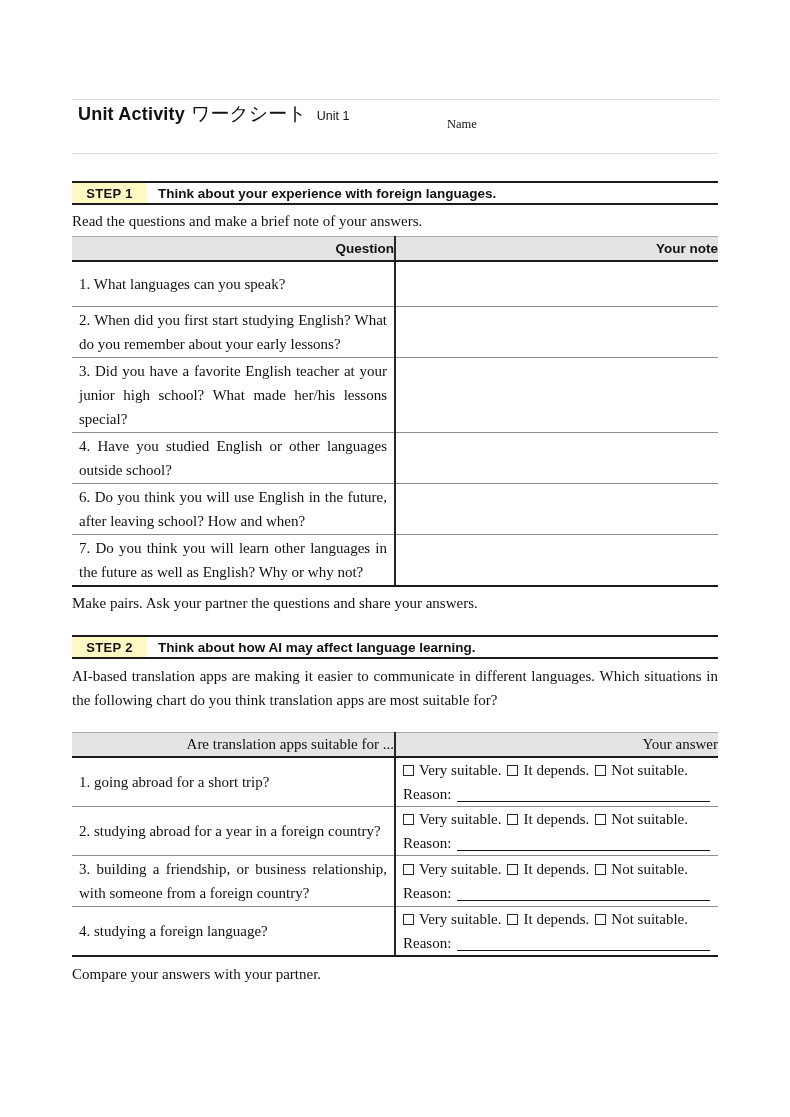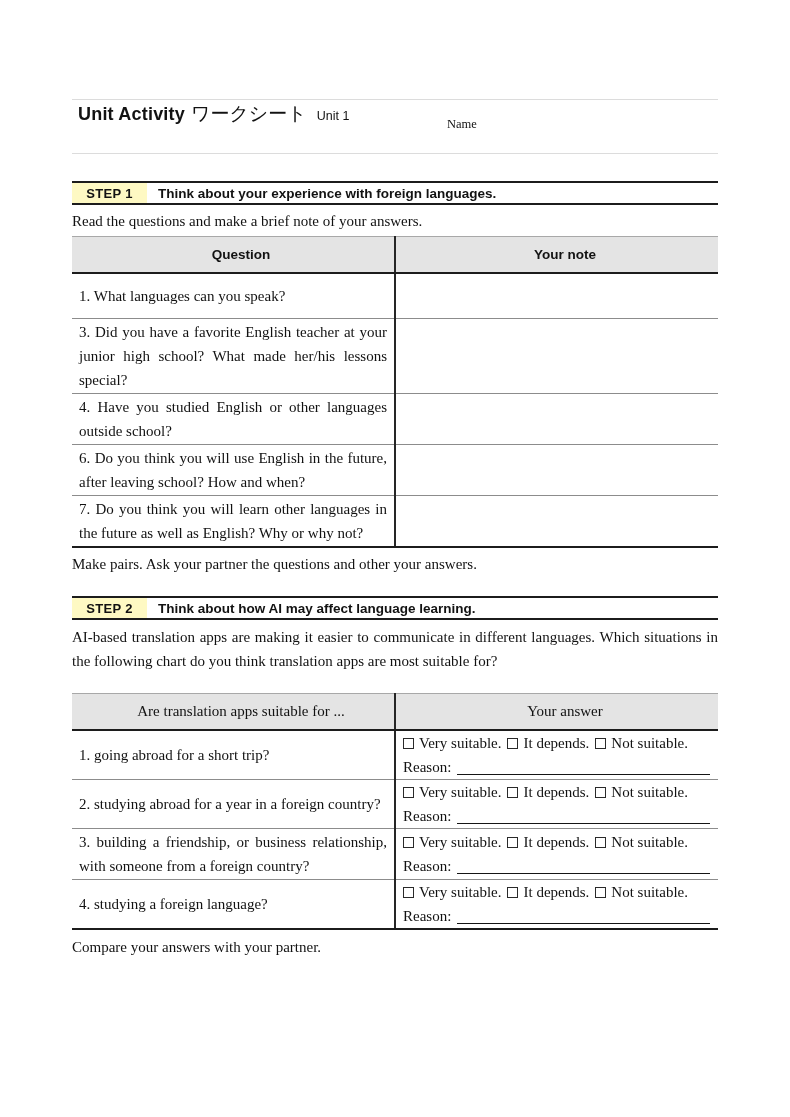--- a/index.html
+++ b/index.html
@@ -60,23 +60,23 @@
   .body-line { font-size: 15px; line-height: 24px; }
   .intro-par { font-size: 15px; line-height: 24px; text-align: justify; }
 
   
   table { border-collapse: collapse; width: 646px; table-layout: fixed; }
   col { width: 323px; }
   th {
     background: #e4e4e4;
     border-top: 1px solid #a8a8a8;
     border-bottom: 2px solid #1c1c1c;
-    height: 36px;
+    height: 24px;
     font-weight: 700;
-    text-align: center;
+    text-align: right;
     vertical-align: middle;
     padding-left: 16px;
   }
   .t1 th { font-family: "Liberation Sans", "DejaVu Sans", sans-serif; font-size: 13.5px; }
   .t2 th { font-family: "Liberation Serif", "DejaVu Serif", serif; font-size: 15px; font-weight: 400; }
   th.q-col, td.q { border-right: 2px solid #262626; }
   tbody td {
     border-top: 1.5px solid #8c8c8c;
     vertical-align: middle;
     font-size: 15px; line-height: 24px;
@@ -146,40 +146,44 @@
         <tr>
           <th class="q-col">Question</th>
           <th>Your note</th>
         </tr>
       </thead>
       <tbody>
         <tr class="r46">
           <td class="q">1. What languages can you speak?</td>
           <td class="note"></td>
         </tr>
+        <tr class="r50">
+          <td class="q">2. When did you first start studying English? What do you remember about your early lessons?</td>
+          <td class="note"></td>
+        </tr>
         <tr class="r72">
           <td class="q">3. Did you have a favorite English teacher at your junior high school? What made her/his lessons special?</td>
           <td class="note"></td>
         </tr>
         <tr class="r48">
           <td class="q">4. Have you studied English or other languages outside school?</td>
           <td class="note"></td>
         </tr>
         <tr class="r49">
           <td class="q">6. Do you think you will use English in the future, after leaving school? How and when?</td>
           <td class="note"></td>
         </tr>
         <tr class="r51">
           <td class="q">7. Do you think you will learn other languages in the future as well as English? Why or why not?</td>
           <td class="note"></td>
         </tr>
       </tbody>
     </table>
 
-    <p class="body-line mt-outro1">Make pairs. Ask your partner the questions and other your answers.</p>
+    <p class="body-line mt-outro1">Make pairs. Ask your partner the questions and share your answers.</p>
 
     <div class="step-bar mt-step2">
       <span class="step-label">STEP 2</span>
       <span class="step-title">Think about how AI may affect language learning.</span>
     </div>
 
     <p class="intro-par mt-intro2">AI-based translation apps are making it easier to communicate in different languages. Which situations in the following chart do you think translation apps are most suitable for?</p>
 
     <table class="t2 mt-table2">
       <colgroup>

